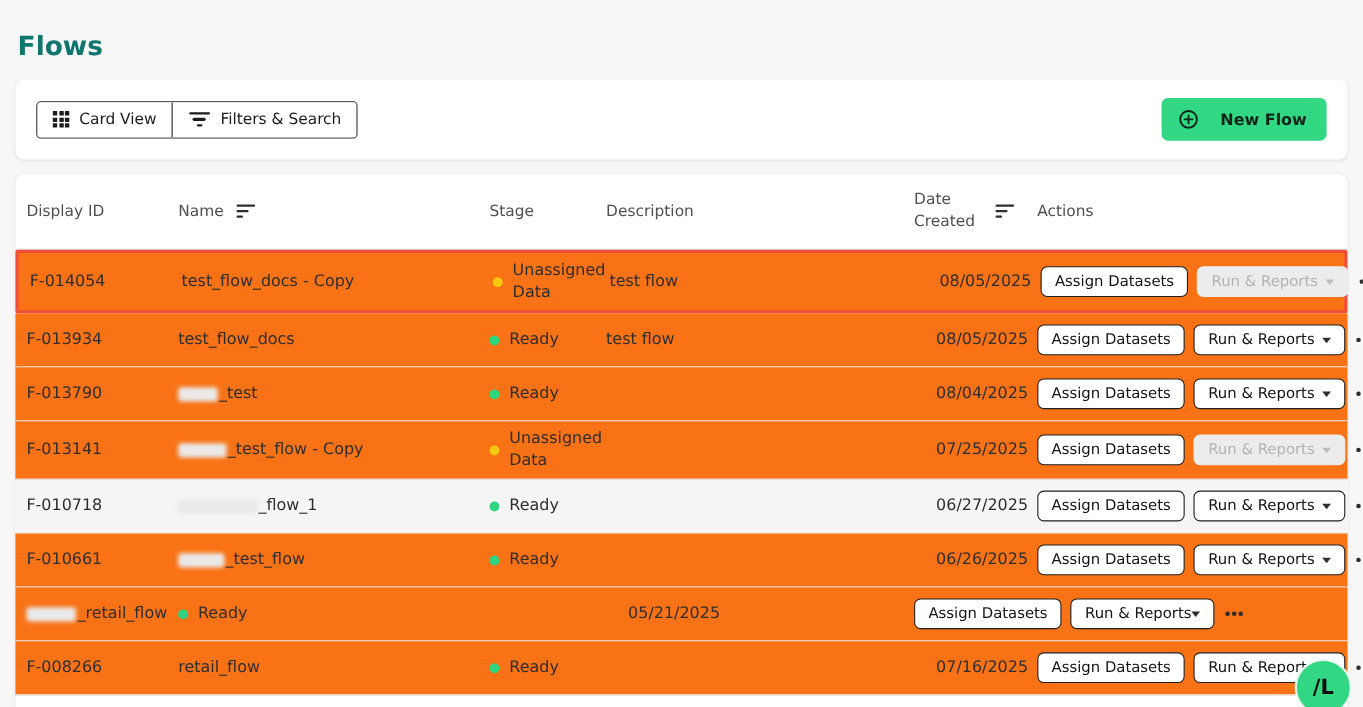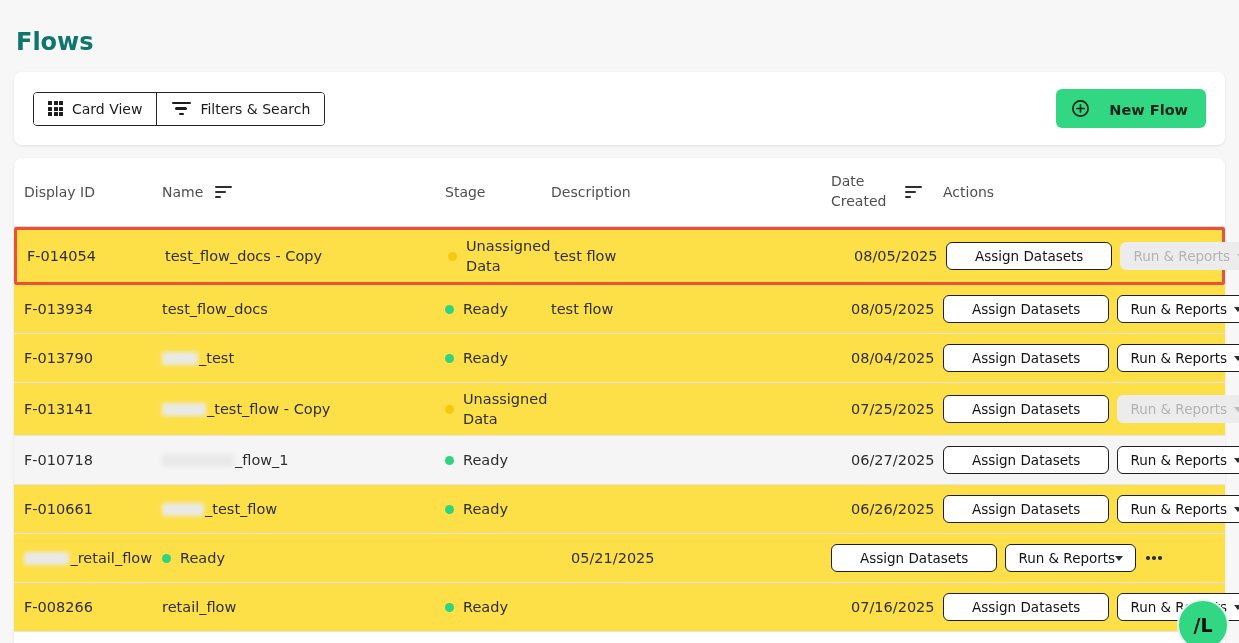--- a/index.html
+++ b/index.html
@@ -36,34 +36,34 @@
   .thead .hcell { padding-left:10px; display:flex; align-items:center; gap:12px; }
   .thead .hcell.date-h { gap:16px; }
   .date-label { width:58px; line-height:1.42; }
 
   .sort-bars { display:flex; flex-direction:column; gap:2.5px; cursor:pointer; }
   .sort-bars i { display:block; height:2.5px; background:#2e2e2e; border-radius:1px; }
   .sort-bars i:nth-child(1){ width:17px; }
   .sort-bars i:nth-child(2){ width:11px; }
   .sort-bars i:nth-child(3){ width:6px; }
 
-  .trow { display:grid; grid-template-columns:138px 283px 106px 280px 112px 1fr; align-items:center; min-height:49px; border-bottom:1px solid #e3e3e3; font-size:14.5px; background:#fde047; }
+  .trow { display:grid; grid-template-columns:138px 283px 106px 280px 112px 1fr; align-items:center; min-height:49px; border-bottom:1px solid #e3e3e3; font-size:14.5px; background:#f97316; }
   .trow.shaded { background:#f5f5f5; }
   .trow.highlighted { border:3px solid #ee4f38; border-radius:2px; min-height:58px; }
   .cell { padding:6px 0 6px 10px; }
   .c-id { color:#2e2e2e; }
   .c-name { display:flex; align-items:center; }
   .redact { display:inline-block; height:13px; background:#e9e9e9; border-radius:3px; filter:blur(2px); margin-right:1px; }
   .c-stage { display:flex; align-items:center; gap:9px; padding-right:10px; }
   .dot { width:9px; height:9px; border-radius:50%; flex:0 0 auto; }
   .stagetext { line-height:1.38; }
   .c-date { color:#2e2e2e;margin-left:20px; }
   .c-actions { display:flex; align-items:center; gap:8px; padding-right:14px; }
 
-  .btn { font-family:inherit; font-size:13.5px; color:#141414; background:#fff; border:1.5px solid #1f1f1f; border-radius:6px; padding:5px 28px; cursor:pointer; white-space:nowrap; }
+  .btn { font-family:inherit; font-size:13.5px; color:#141414; background:#fff; border:1.5px solid #1f1f1f; border-radius:6px; padding:5px 12px; cursor:pointer; white-space:nowrap; }
   .btn.run { display:flex; align-items:center; justify-content:space-between; width:138px; padding:5px 12px; }
   .caret { width:0; height:0; border-left:4.5px solid transparent; border-right:4.5px solid transparent; border-top:5.5px solid #2e2e2e; }
   .btn.run.disabled { background:#ececec; border-color:#ececec; color:#b3b3b3; cursor:default; }
   .btn.run.disabled .caret { border-top-color:#bdbdbd; }
 
   .menu-btn { margin-left:auto; margin-right:10px; cursor:pointer; display:flex; gap:2.5px; padding:6px 2px; }
   .menu-btn i { width:3.5px; height:3.5px; border-radius:50%; background:#2e2e2e; }
 
   
   .plus-circle { width:19px; height:19px; flex:0 0 auto; }

